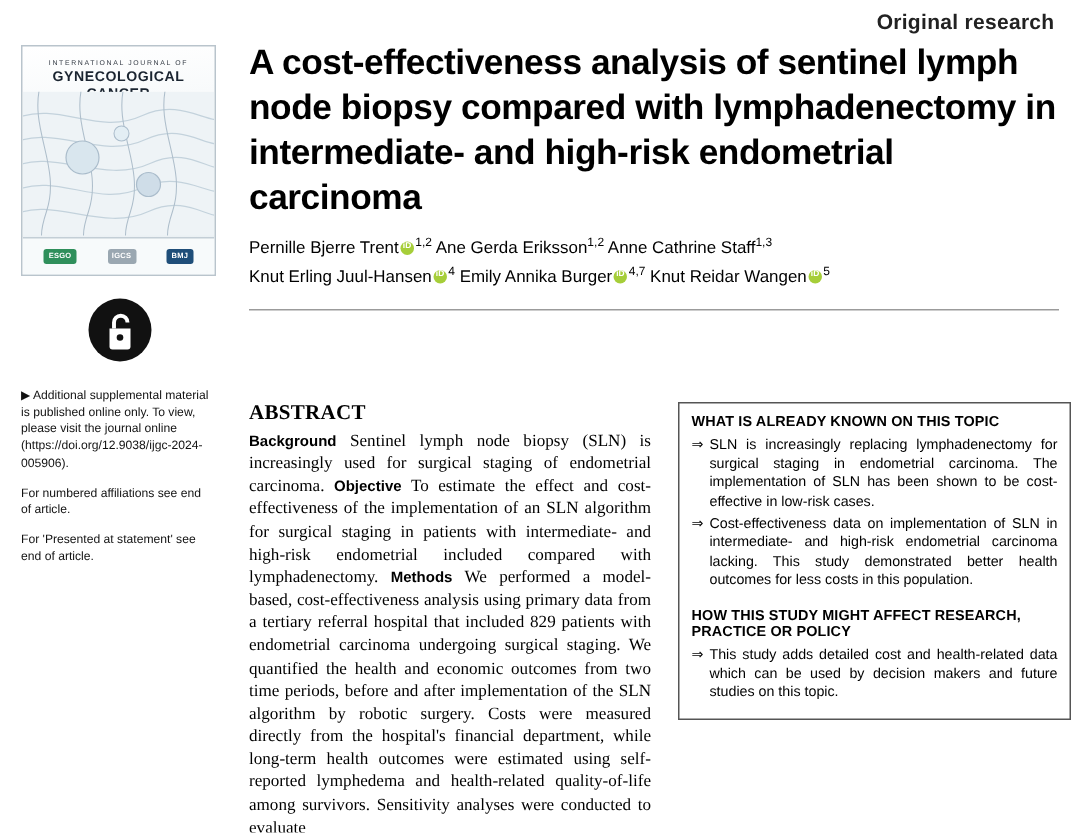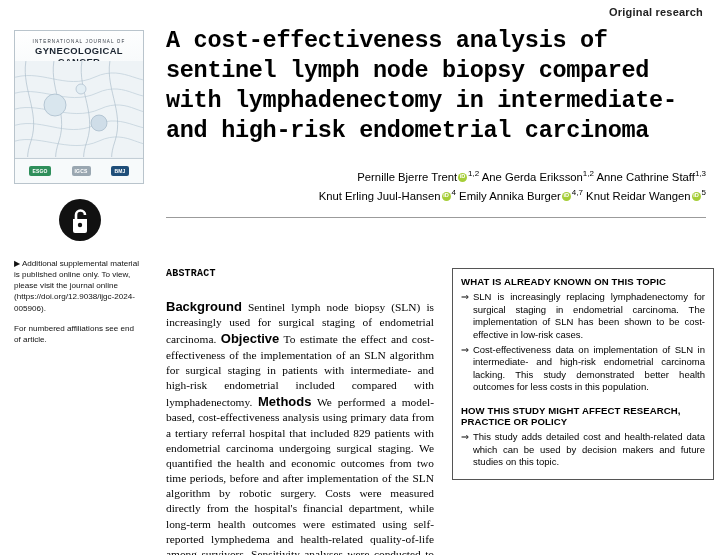--- a/index.html
+++ b/index.html
@@ -20,21 +20,21 @@
     width: 719px;
     height: 555px;
   }
 
   
   .running-head {
     position: absolute;
     top: 6px;
     right: 16px;
     font-family: "Liberation Sans", sans-serif;
-    font-size: 11px;
+    font-size: 14px;
     font-weight: bold;
     color: #222222;
     letter-spacing: 0.2px;
   }
 
   
   .left-rail {
     position: absolute;
     left: 14px;
     top: 30px;
@@ -134,35 +134,34 @@
   .rail-notes .arrow { font-size: 8px; }
 
   
   .main {
     position: absolute;
     left: 166px;
     top: 26px;
     width: 540px;
   }
   .article-title {
-    font-family: Liberation Mono, monospace;
+    font-family: Liberation Sans, sans-serif;
     font-size: 23.5px;
     font-weight: bold;
     line-height: 1.28;
     letter-spacing: -0.3px;
     margin: 0;
     color: #000000;
   }
   .authors {
-    margin-top: 22px;
+    margin-top: 10px;
     font-family: "Liberation Sans", sans-serif;
     font-size: 11.3px;
     line-height: 1.62;
     color: #000000;
-    text-align: right;
   }
   .orcid {
     display: inline-block;
     width: 9px;
     height: 9px;
     border-radius: 50%;
     background: #a6ce39;
     position: relative;
     top: 1px;
     margin: 0 1px;
@@ -192,33 +191,33 @@
     left: 166px;
     top: 268px;
     width: 548px;
     display: flex;
     gap: 18px;
   }
   .col-abstract {
     width: 268px;
   }
   .abs-head {
-    font-family: Liberation Mono, monospace;
-    font-size: 10px;
+    font-family: Liberation Serif, serif;
+    font-size: 14px;
     font-weight: bold;
     letter-spacing: 0.2px;
-    margin-bottom: 19px;
+    margin-bottom: 3px;
   }
   .abs-body {
     font-size: 11.4px;
     line-height: 1.33;
     text-align: justify;
     color: #000000;
   }
-  .abs-body b { font-family: "Liberation Sans", sans-serif; font-size: 13px; }
+  .abs-body b { font-family: "Liberation Sans", sans-serif; font-size: 10px; }
 
   
   .col-box {
     width: 262px;
   }
   .keybox {
     border: 1px solid #555555;
     padding: 7px 8px 8px 8px;
     font-family: "Liberation Sans", sans-serif;
   }
@@ -291,20 +290,21 @@
         <circle cx="22" cy="27" r="2.2" fill="#111111"></circle>
       </svg>
     </div>
 
     <div class="rail-notes">
       <p>
         <span class="arrow">▶</span>
         <span>Additional supplemental material is published online only. To view, please visit the journal online (https://doi.org/12.9038/ijgc-2024-005906).</span>
       </p>
       <p>For numbered affiliations see end of article.</p>
+      <p>For 'Presented at statement' see end of article.</p>
     </div>
   </div>
 
   <div class="main">
     <h1 class="article-title">A cost-effectiveness analysis of sentinel lymph node biopsy compared with lymphadenectomy in intermediate- and high-risk endometrial carcinoma</h1>
 
     <div class="authors">
       <span>Pernille Bjerre Trent</span><span class="orcid"></span><span class="sup">1,2</span><span> </span><span>Ane Gerda Eriksson</span><span class="sup">1,2</span><span> </span><span>Anne Cathrine Staff</span><span class="sup">1,3</span><br>
       <span>Knut Erling Juul-Hansen</span><span class="orcid"></span><span class="sup">4</span><span> </span><span>Emily Annika Burger</span><span class="orcid"></span><span class="sup">4,7</span><span> </span><span>Knut Reidar Wangen</span><span class="orcid"></span><span class="sup">5</span>
     </div>

